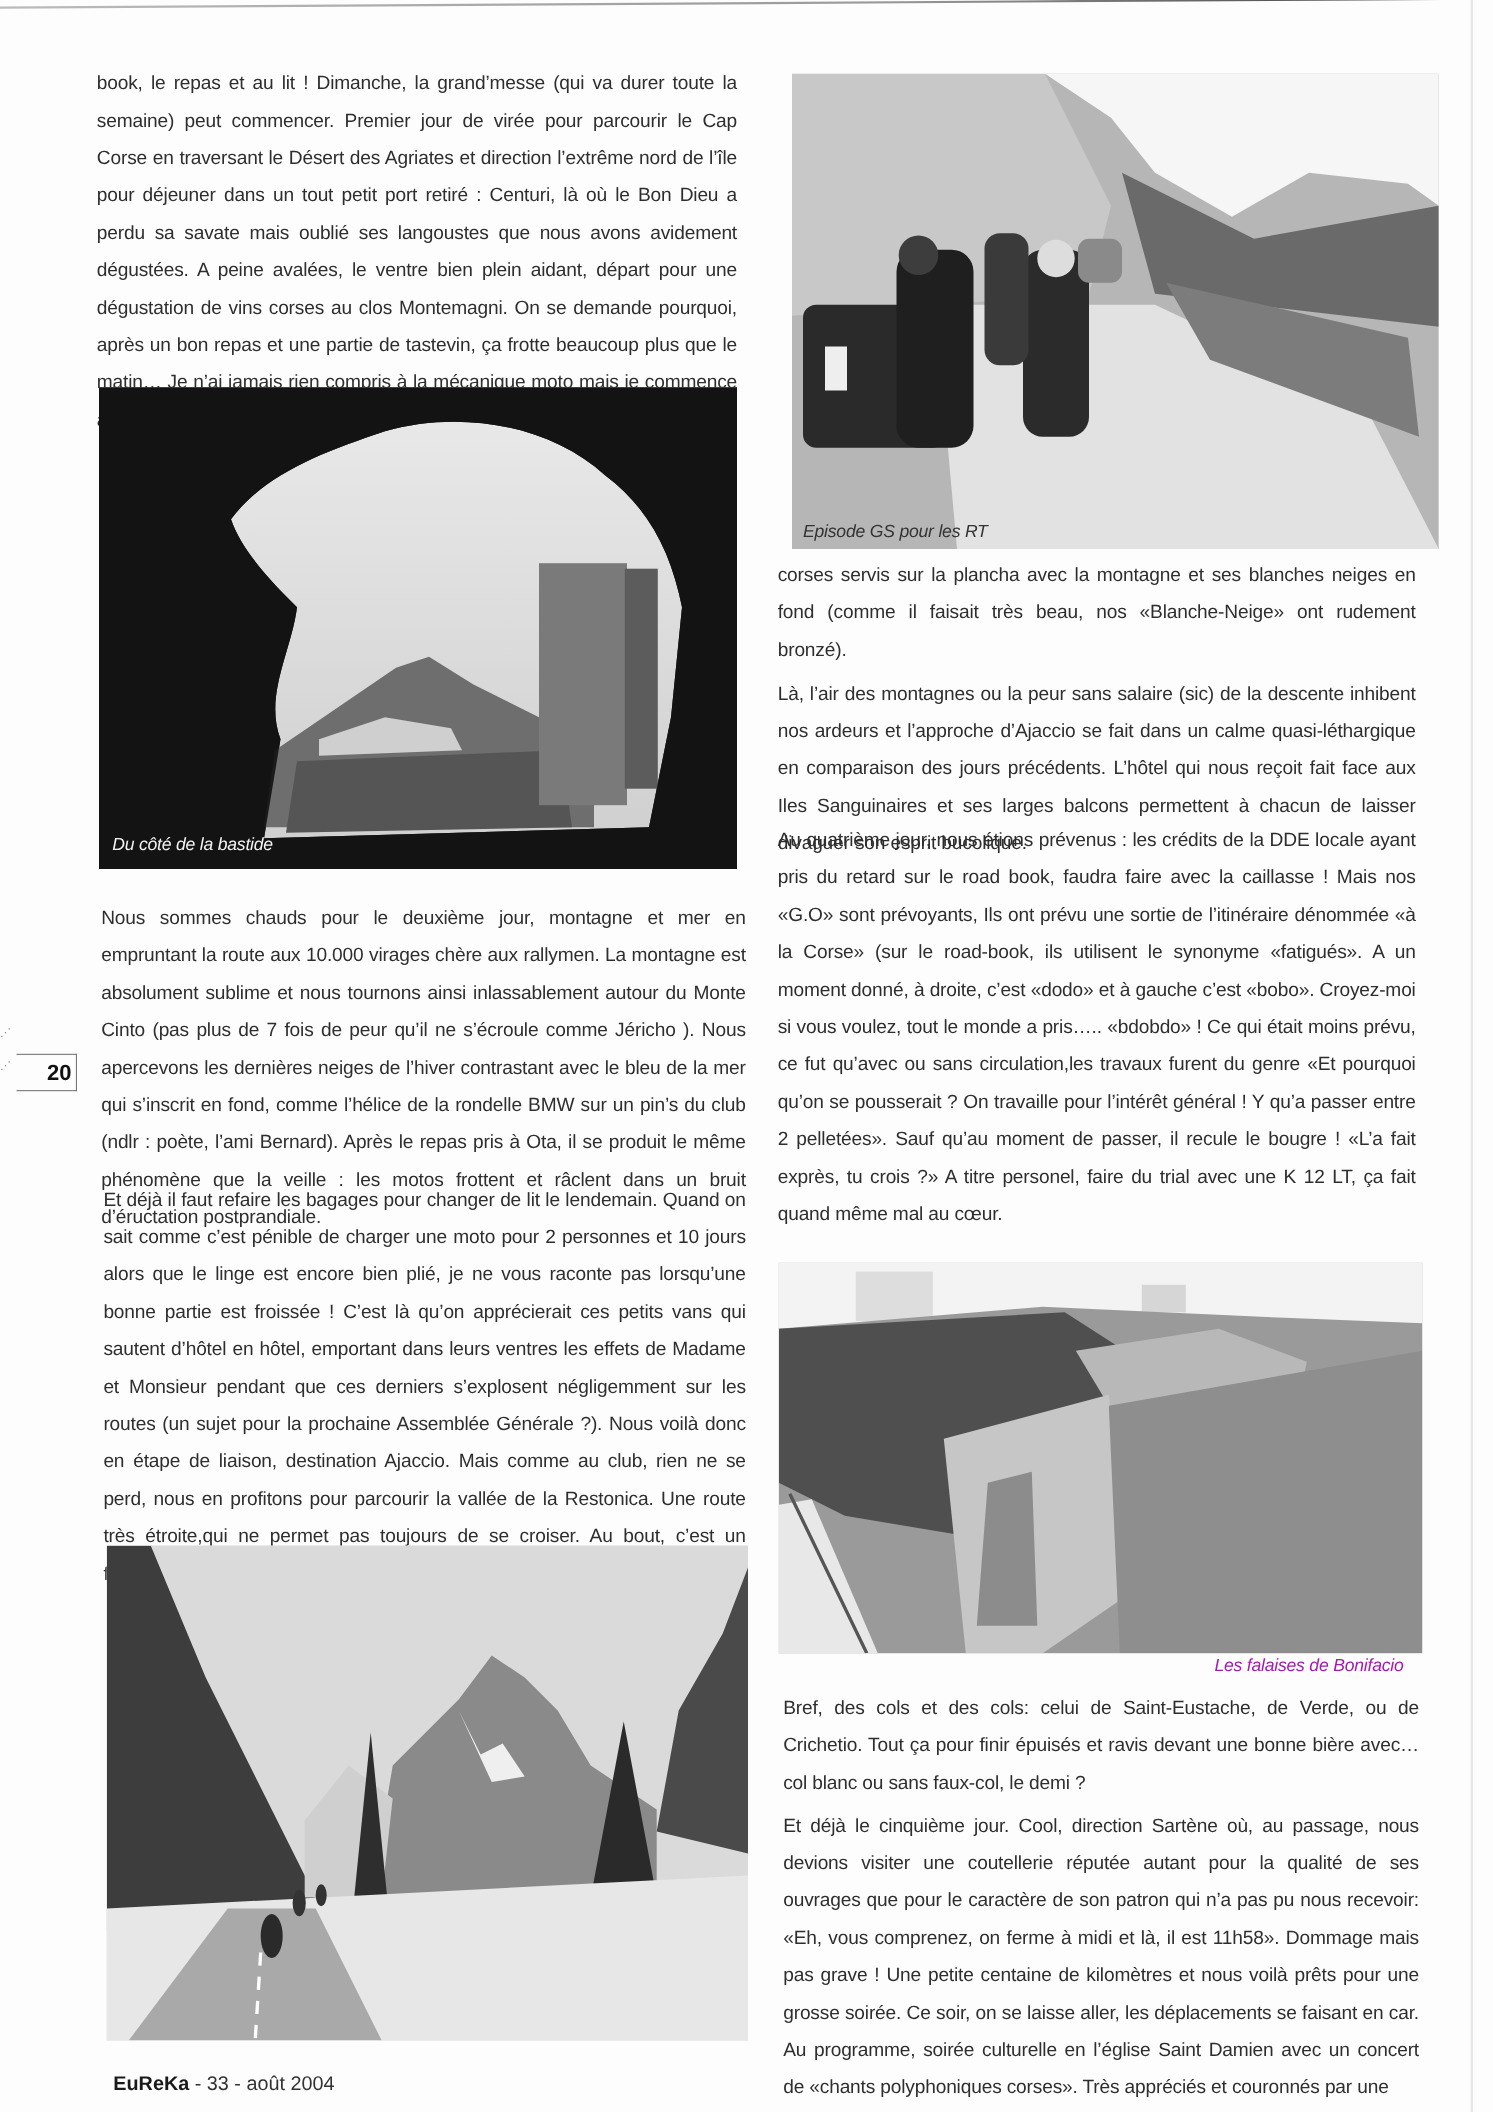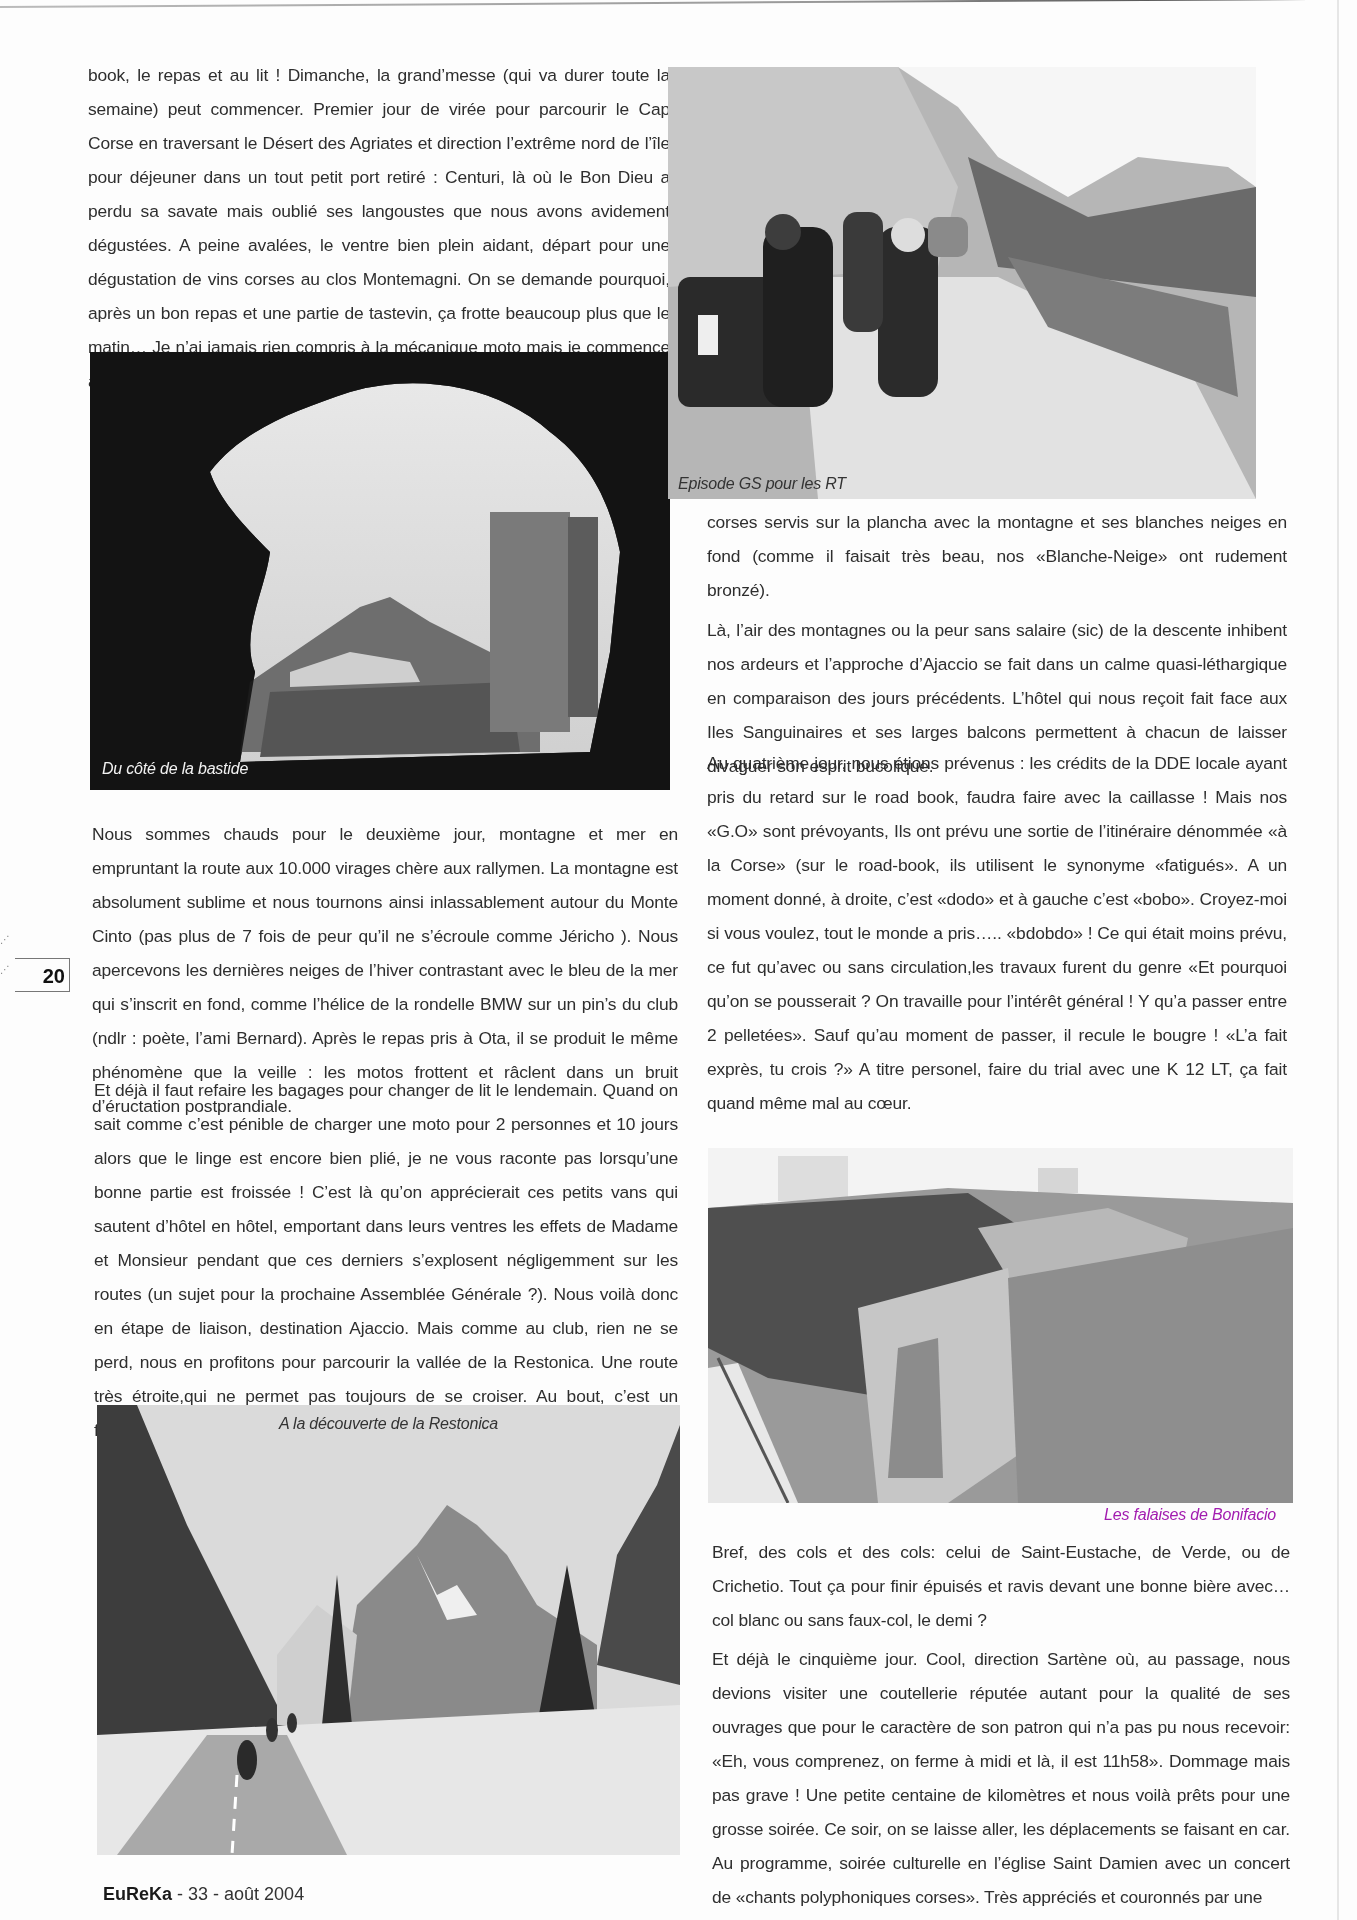--- a/index.html
+++ b/index.html
@@ -85,24 +85,23 @@
     <path d="M180,250 L220,200 L260,230 L250,320 L180,320 Z" fill="#cfcfcf"></path>
     <path d="M240,170 L255,320 L225,320 Z" fill="#2e2e2e"></path>
     <path d="M470,160 L500,320 L440,320 Z" fill="#2a2a2a"></path>
     <path d="M0,330 L583,300 L583,450 L0,450 Z" fill="#e7e7e7"></path>
     <path d="M110,330 L190,330 L250,450 L20,450 Z" fill="#a9a9a9"></path>
     <path d="M140,370 L135,450" stroke="#fff" stroke-width="3" stroke-dasharray="12 10"></path>
     <ellipse cx="150" cy="355" rx="10" ry="20" fill="#2a2a2a"></ellipse>
     <ellipse cx="175" cy="325" rx="6" ry="12" fill="#333"></ellipse>
     <ellipse cx="195" cy="318" rx="5" ry="10" fill="#333"></ellipse>
   </svg>
-  <span class="caption" style="left:0; right:0; top:10px; text-align:center; color:#333;">A la découverte de la Restonica</span>
 </div>
 
-<div class="photo" style="left:668px; top:67px; width:588px; height:432px; background:#ccc;">
+<div class="photo" style="left:720px; top:67px; width:588px; height:432px; background:#ccc;">
   <svg viewBox="0 0 588 432" preserveAspectRatio="none">
     <rect width="588" height="432" fill="#f6f6f6"></rect>
     <path d="M0,0 L230,0 L290,40 L330,90 L400,130 L470,90 L560,100 L588,120 L588,432 L0,432 Z" fill="#b6b6b6"></path>
     <path d="M0,0 L230,0 L260,60 L290,120 L270,200 L0,220 Z" fill="#c8c8c8"></path>
     <path d="M300,90 L420,150 L588,120 L588,230 L330,200 Z" fill="#6a6a6a"></path>
     <path d="M130,210 L330,210 L520,300 L588,432 L150,432 Z" fill="#e2e2e2"></path>
     <path d="M340,190 L560,240 L570,330 L380,260 Z" fill="#7c7c7c"></path>
     <rect x="10" y="210" width="130" height="130" rx="12" fill="#2a2a2a"></rect>
     <rect x="30" y="248" width="20" height="40" fill="#eee"></rect>
     <rect x="95" y="160" width="70" height="180" rx="20" fill="#1f1f1f"></rect>

